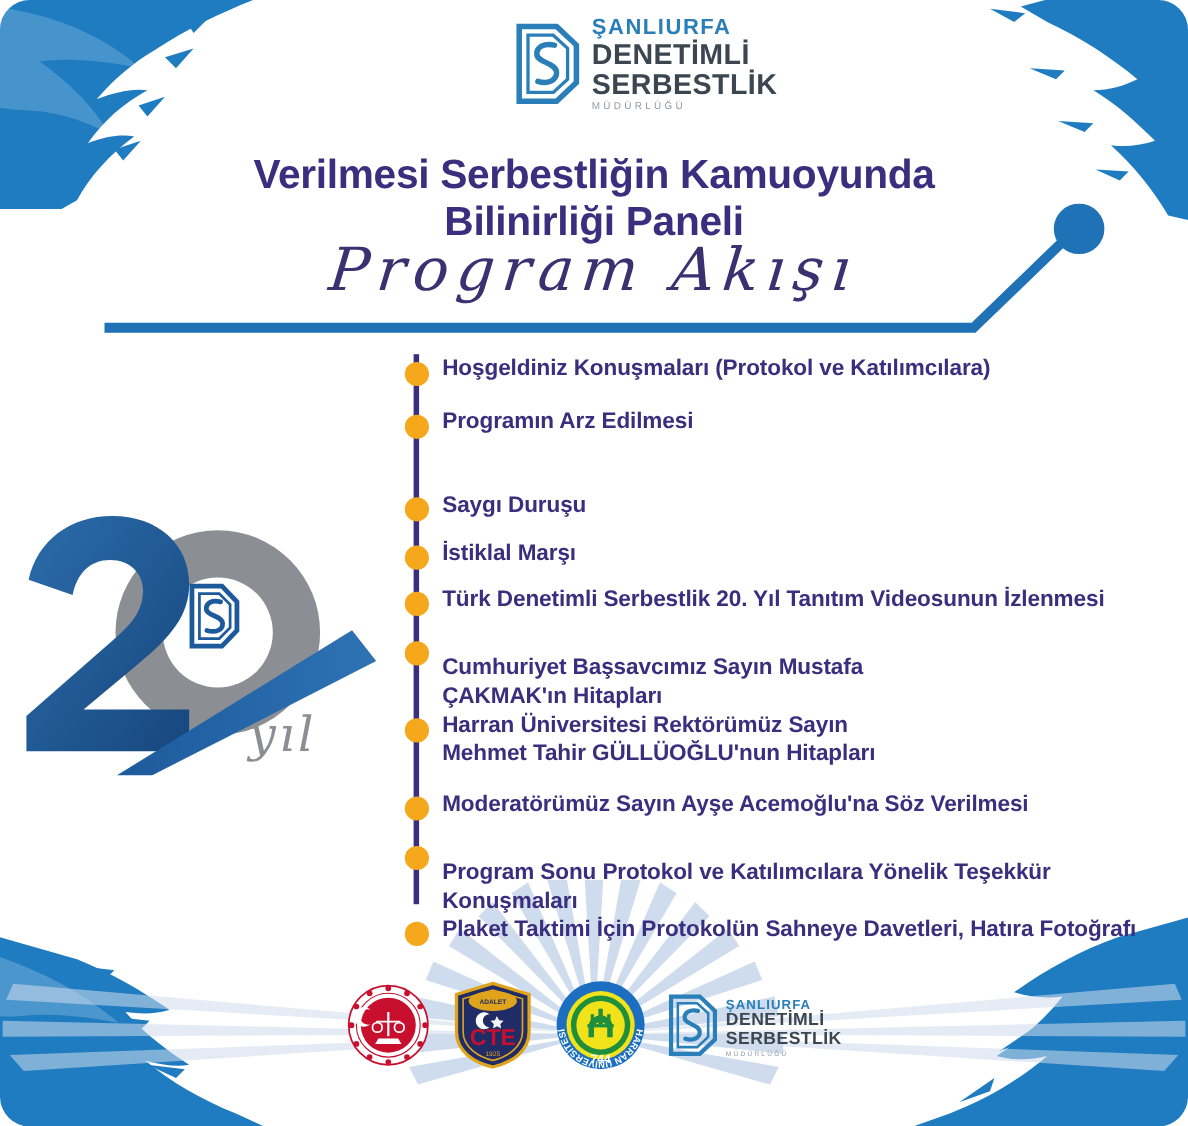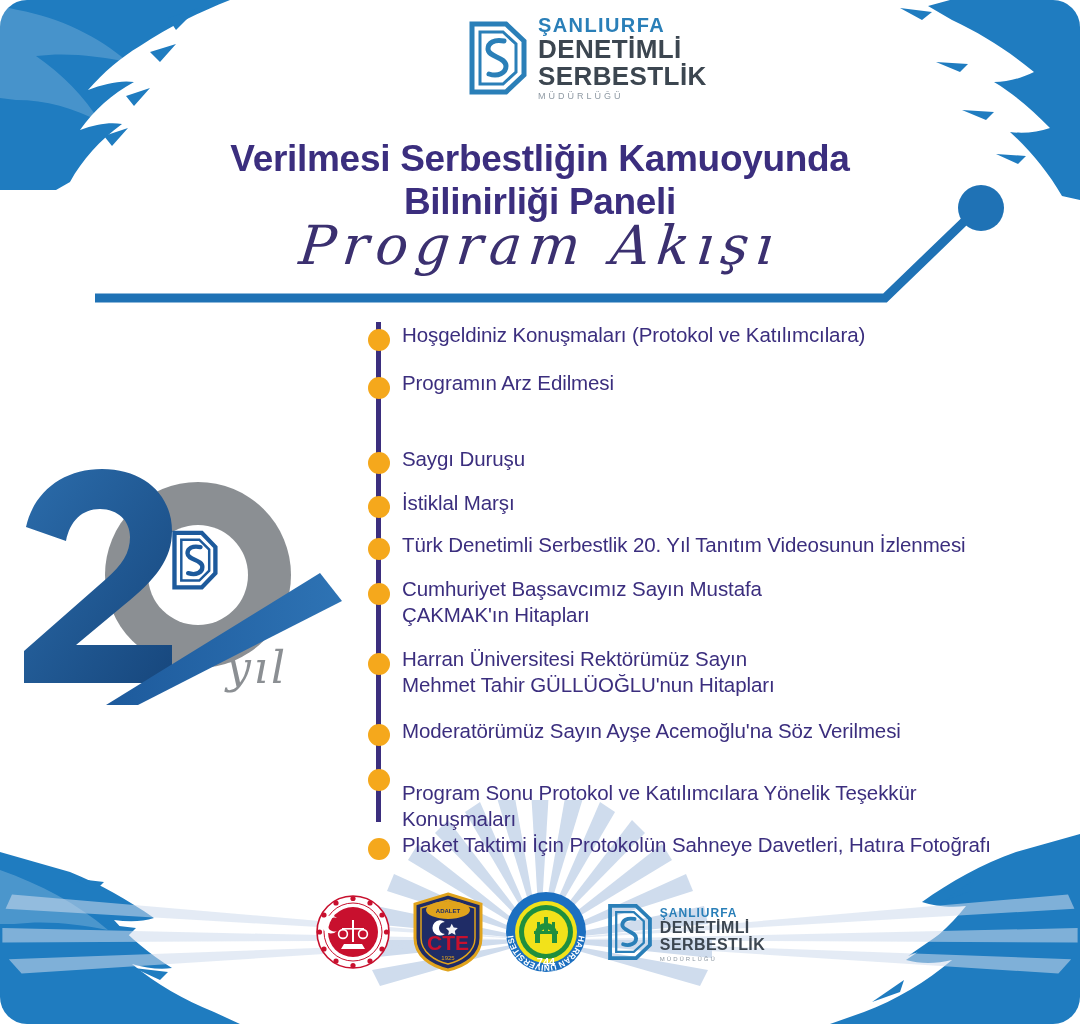--- a/index.html
+++ b/index.html
@@ -42,21 +42,21 @@
   
   #emblem{position:absolute;left:20px;top:455px;width:330px;height:250px;}
 
   
   #timeline{position:absolute;left:360px;top:322px;width:720px;height:500px;}
   #tl-line{position:absolute;left:16px;top:0;width:5px;height:500px;background:#3b2e7e;}
   #tl-items{position:absolute;left:0;top:0;width:720px;}
   .tl-item{position:relative;display:flex;align-items:flex-start;}
   .tl-dot{position:absolute;left:8px;width:22px;height:22px;border-radius:50%;
           background:#f5a81c;flex:0 0 auto;}
-  .tl-text{margin-left:42px;color:#3b2e7e;font-weight:normal;font-size:20.5px;
+  .tl-text{margin-left:42px;color:#3b2e7e;font-weight:bold;font-size:20.5px;
            line-height:1.26;letter-spacing:-0.1px;white-space:pre-line;}
 
   
   #logos{position:absolute;left:0;top:888px;width:1080px;height:92px;
          display:flex;align-items:center;justify-content:center;gap:20px;}
   .logo-seal{flex:0 0 auto;}
   #ds-foot{display:flex;align-items:center;gap:7px;}
   #ds-foot .words{display:flex;flex-direction:column;line-height:1;}
   #ds-foot .w-sanliurfa{font-size:12px;letter-spacing:1px;}
   #ds-foot .w-denetimli,#ds-foot .w-serbestlik{font-size:16px;}
@@ -230,21 +230,21 @@
       <div class="tl-item" style="height:42px;">
         <span class="tl-dot" style="top:6px;"></span>
         <span class="tl-text">İstiklal Marşı</span>
       </div>
 
       <div class="tl-item" style="height:44px;">
         <span class="tl-dot" style="top:6px;"></span>
         <span class="tl-text">Türk Denetimli Serbestlik 20. Yıl Tanıtım Videosunun İzlenmesi</span>
       </div>
 
-      <div class="tl-item" style="height:70px;">
+      <div class="tl-item" style="height:70px;align-items:flex-end;">
         <span class="tl-dot" style="top:7px;"></span>
         <span class="tl-text">Cumhuriyet Başsavcımız Sayın Mustafa
 ÇAKMAK'ın Hitapları</span>
       </div>
 
       <div class="tl-item" style="height:72px;">
         <span class="tl-dot" style="top:7px;"></span>
         <span class="tl-text">Harran Üniversitesi Rektörümüz Sayın
 Mehmet Tahir GÜLLÜOĞLU'nun Hitapları</span>
       </div>

